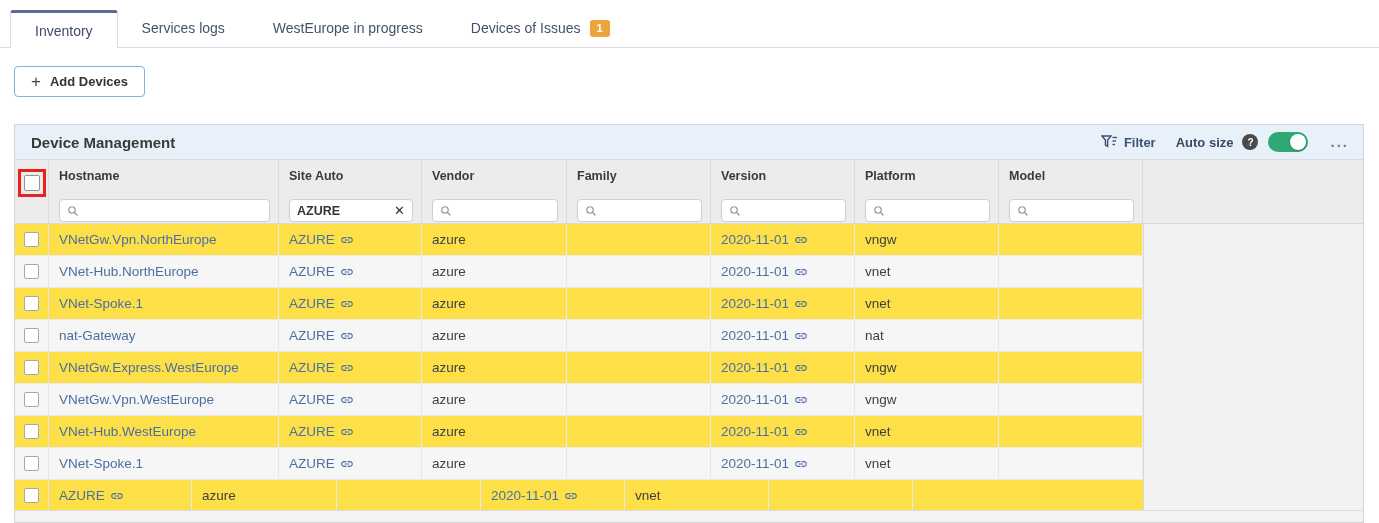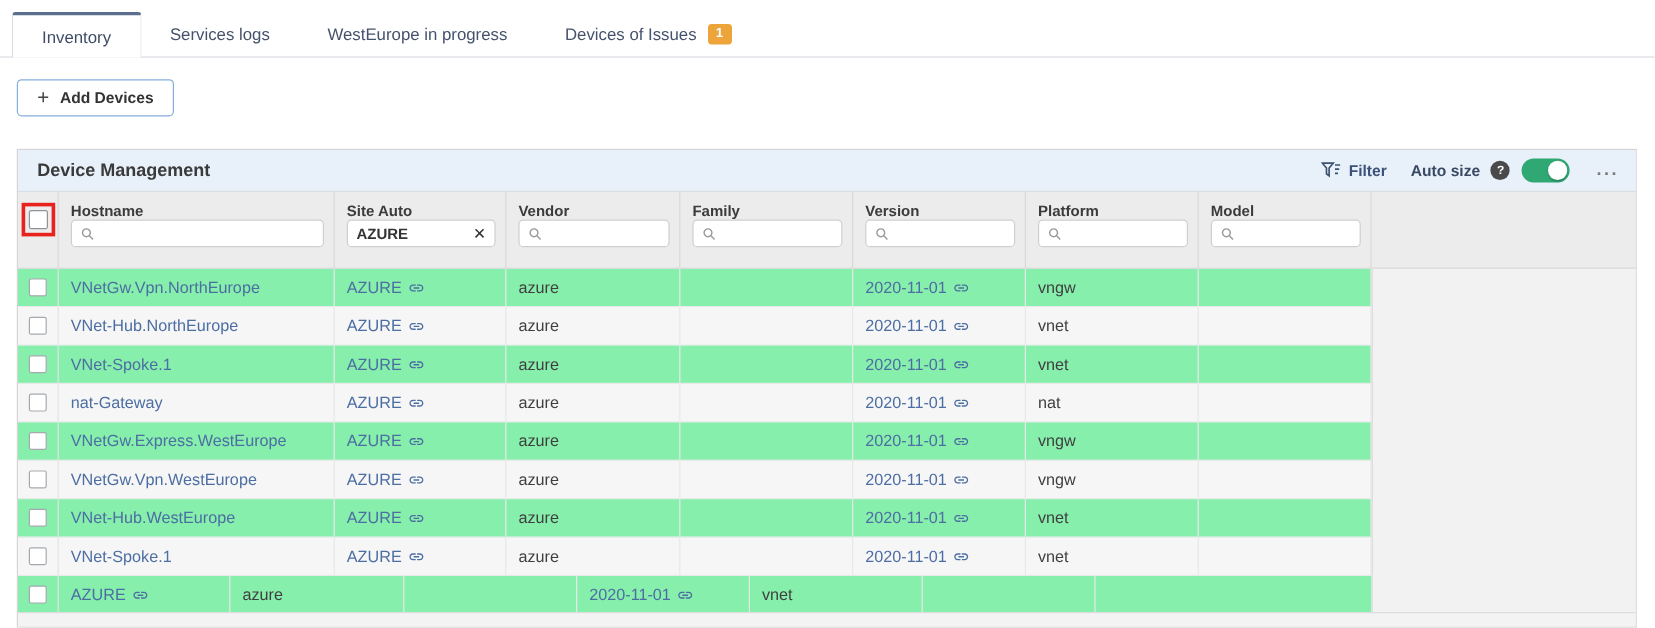--- a/index.html
+++ b/index.html
@@ -46,34 +46,34 @@
 
   
   .thead { display:flex; background:#ececec; border-bottom:1px solid #d9d9d9; flex:0 0 64px; }
   .cb-col { width:34px; flex:0 0 34px; border-right:1px solid #d9d9d9; position:relative; }
   .thead .cb-col { display:flex; align-items:flex-start; justify-content:center; padding-top:9px; }
   .red-box { position:relative; padding:3px; border:3px solid var(--annot,#e8231d); }
   .checkbox { width:16px; height:16px; border:1px solid #8f9398; border-radius:2px;
     background:#fff; display:block; cursor:pointer; }
   .row .checkbox { width:15px; height:15px; border-color:#a5a9ae; }
   .head-cell { border-right:1px solid #d9d9d9; padding:9px 8px 0 10px; }
-  .col-title { font-size:12.5px; font-weight:bold; color:#3b3b3b; margin-bottom:0; }
+  .col-title { font-size:12.5px; font-weight:bold; color:#3b3b3b; margin-bottom:16px; }
   .filter-box { height:23px; background:#fff; border:1px solid #cfcfcf; border-radius:4px;
     display:flex; align-items:center; padding:0 7px; gap:6px; }
   .filter-box input { border:none; outline:none; flex:1; min-width:0; font-size:12.5px;
     font-weight:bold; color:#333; background:transparent;
     font-family:"Liberation Sans","DejaVu Sans",sans-serif; }
   .clear-x { font-size:13px; color:#333; cursor:pointer; font-weight:bold; line-height:1; }
   .head-filler { flex:1; }
 
   
   .tbody-wrap { display:flex; flex:1; overflow:hidden; }
   .rows { width:1128px; flex:0 0 1128px; }
   .body-filler { flex:1; background:#f2f2f2; border-left:1px solid #d9d9d9; height:288px; }
-  .row { display:flex; height:32px; border-bottom:1px solid #e9e9e9; background:#86efac; }
+  .row { display:flex; height:32px; border-bottom:1px solid #e9e9e9; background:#fde047; }
   .row.alt { background:#f6f6f6; }
   .row .cb-col { display:flex; align-items:center; justify-content:center;
     border-right:1px solid #e3e3e3; }
   .cell { display:flex; align-items:center; gap:5px; padding:0 8px 0 10px; font-size:13.5px;
     color:#3f3f3f; border-right:1px solid #e8e8e8; overflow:hidden; white-space:nowrap; }
   .cell.link { color:var(--link,#4c6ea3); cursor:pointer; }
   .link-icon { flex:0 0 auto; display:inline-flex; }
 
   .bottom-strip { flex:0 0 12px; background:#f3f3f3; border-top:1px solid #dcdcdc; }
 

